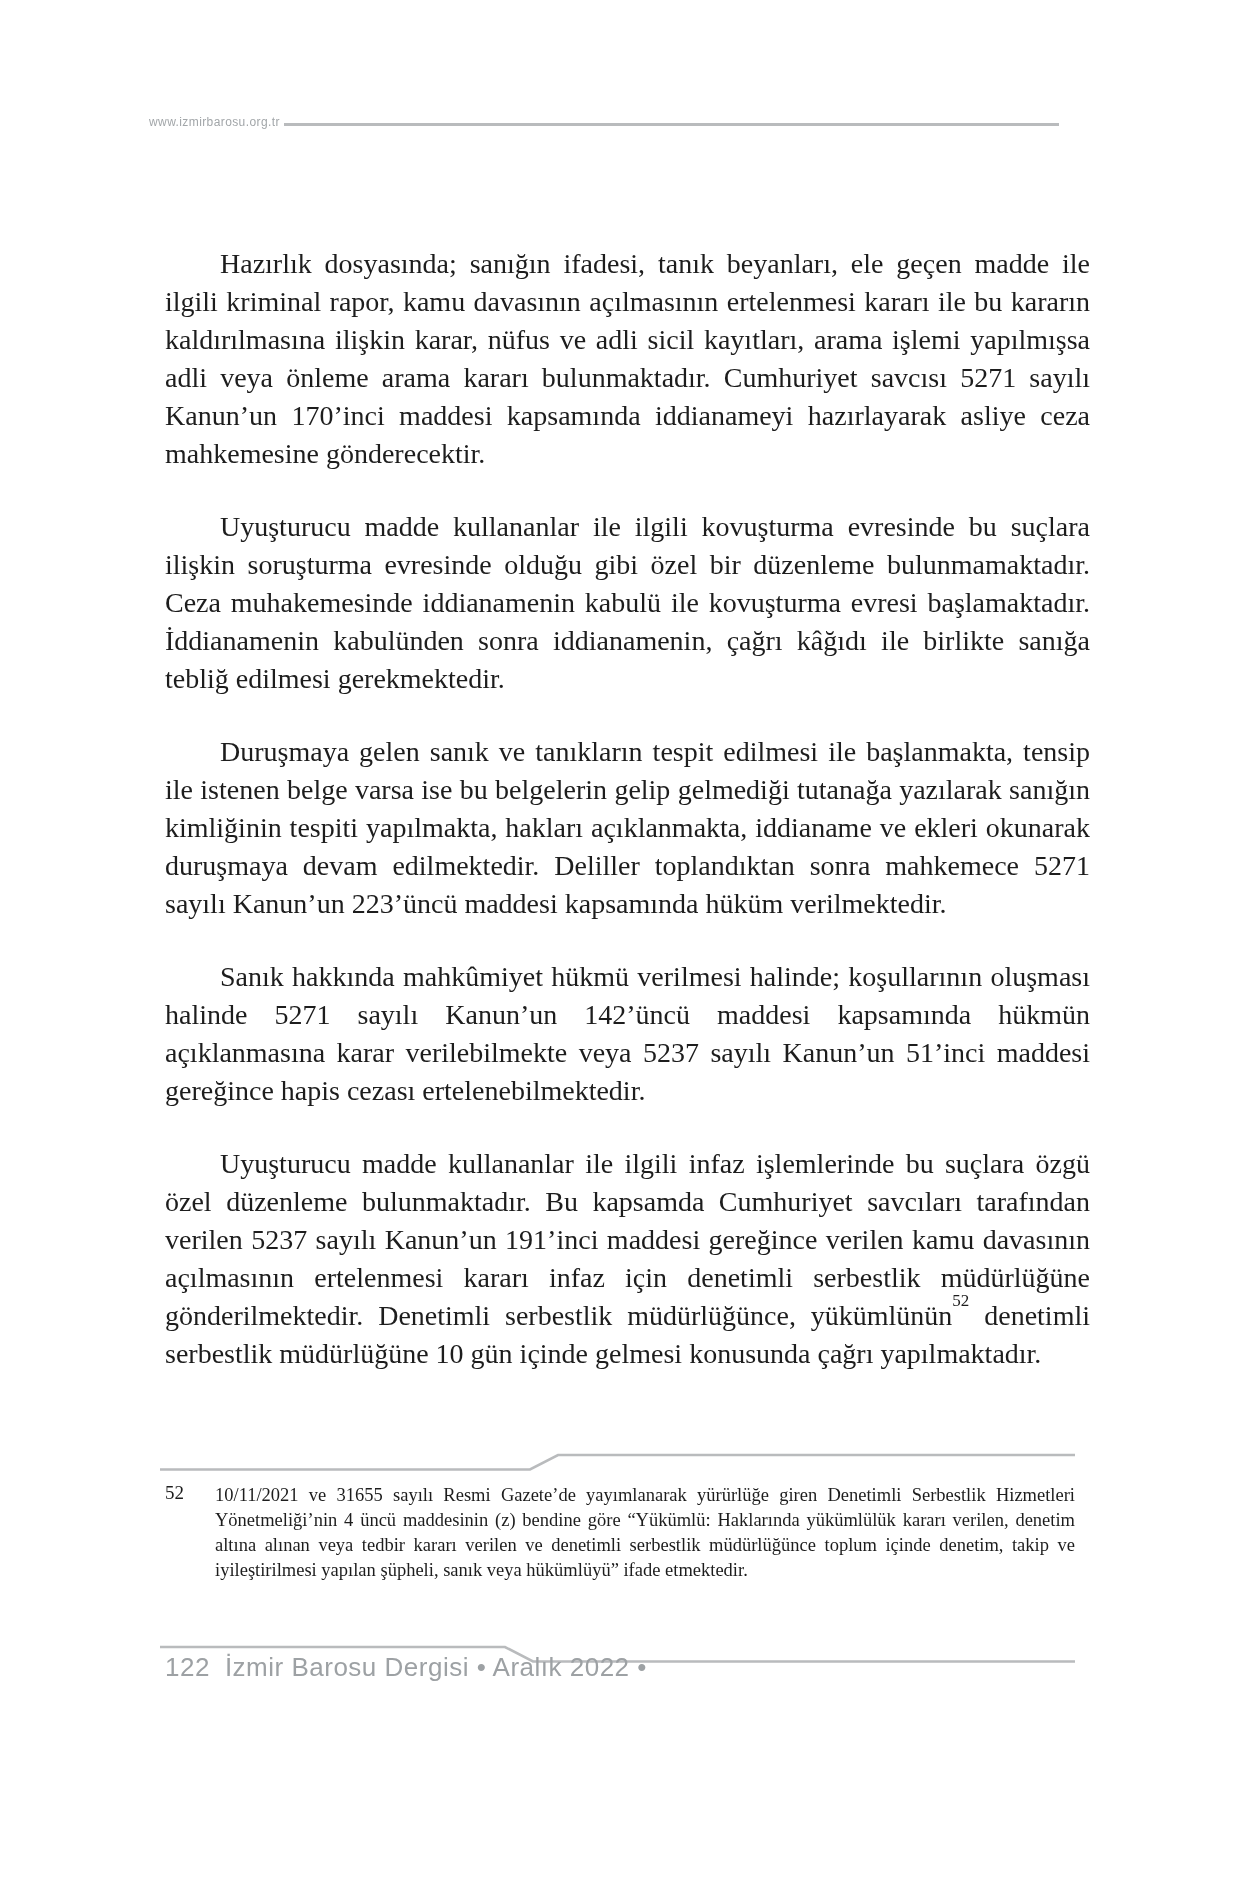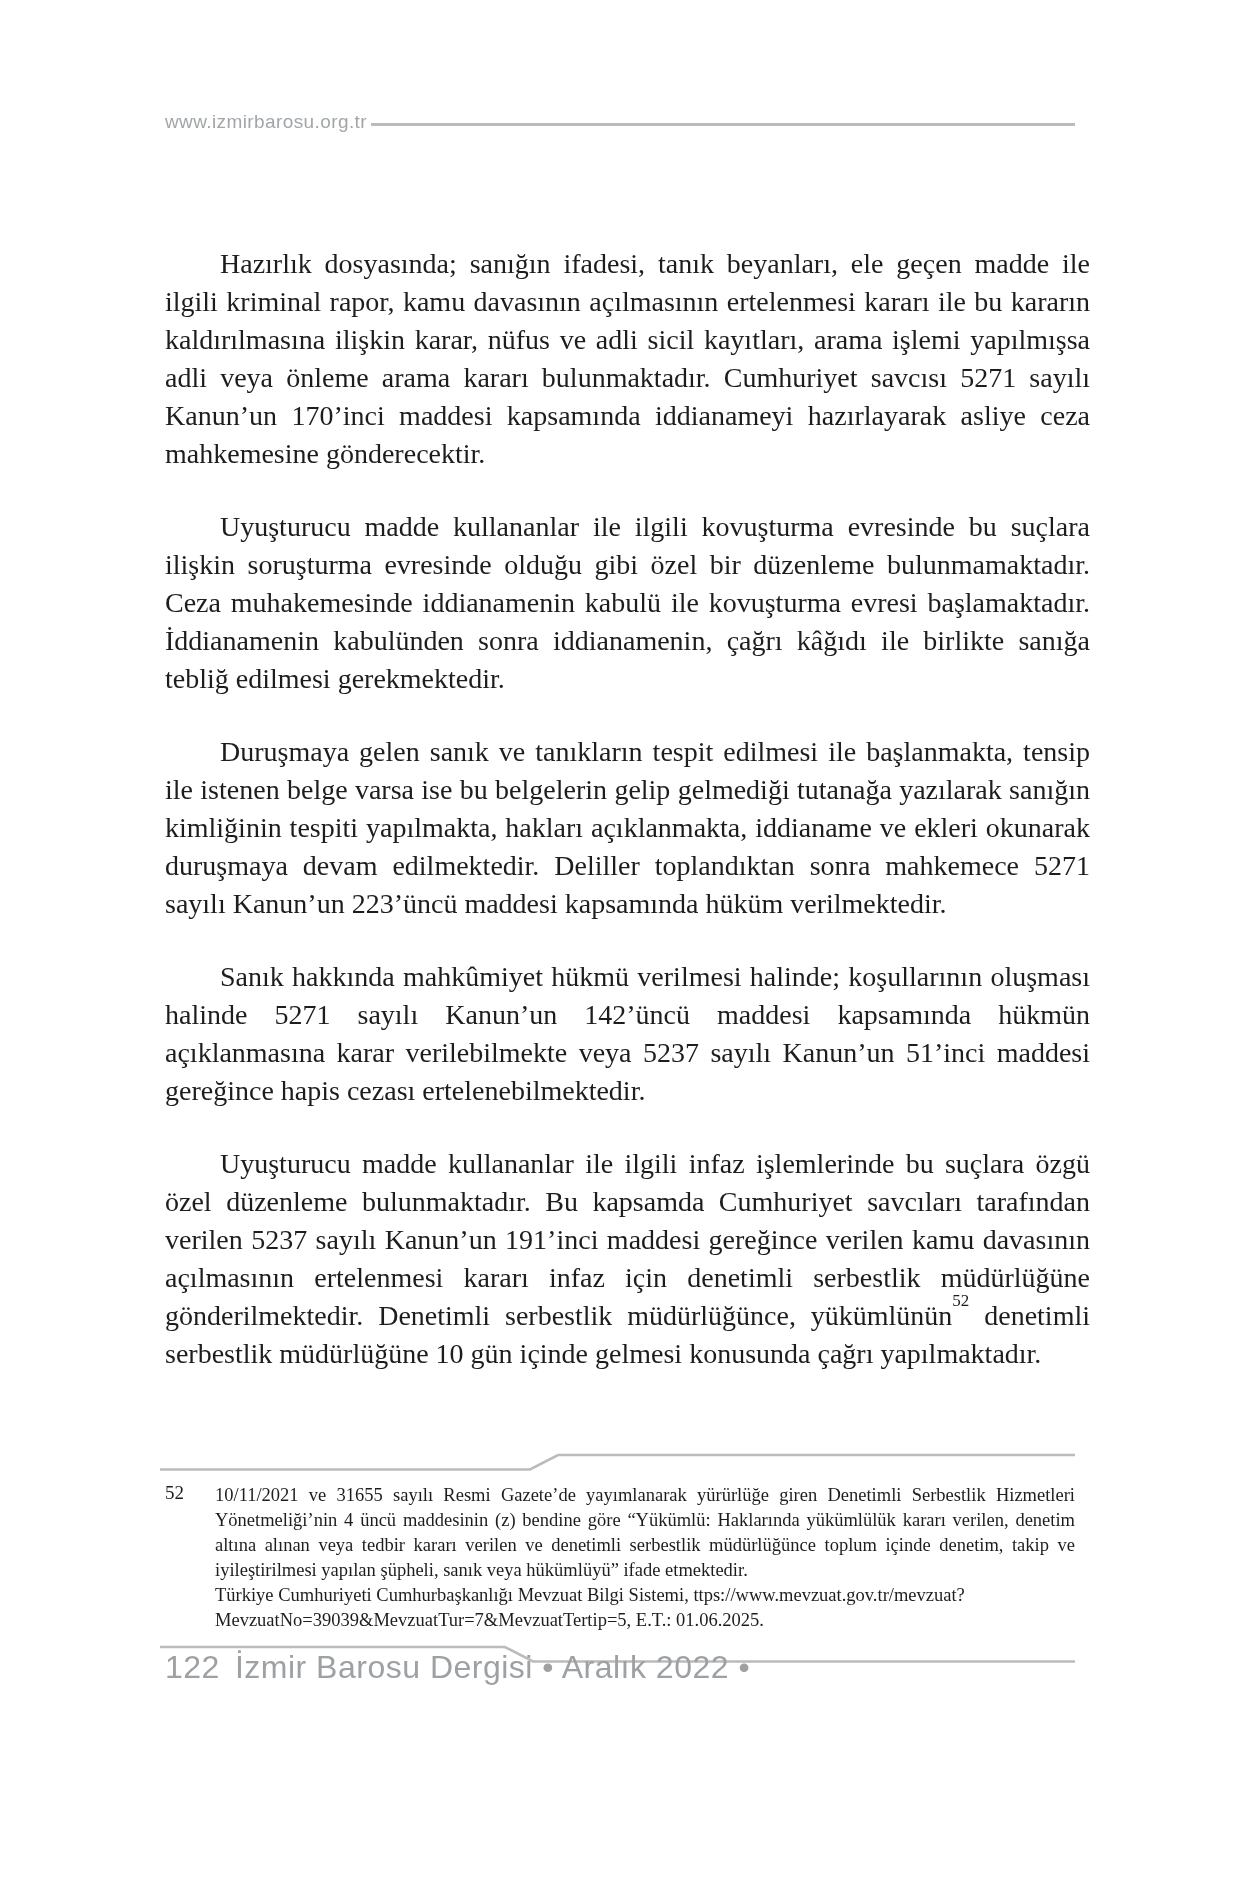--- a/index.html
+++ b/index.html
@@ -7,24 +7,24 @@
     position:relative;
     width:1260px;height:1890px;
     background:#ffffff;
     font-family:"Liberation Serif", serif;
     color:#1d1d1d;
     overflow:hidden;
     margin:0 auto;
   }
   
   .hdr{
-    position:absolute;left:165px;top:110px;width:910px;height:24px;
+    position:absolute;left:149px;top:110px;width:910px;height:24px;
     display:flex;align-items:center;gap:4px;
     font-family:"Liberation Sans", sans-serif;
-    font-size:19px;letter-spacing:.4px;color:#a2a6a9;
+    font-size:12px;letter-spacing:.4px;color:#a2a6a9;
   }
   .hdr-rule{flex:1;height:3px;background:#b9bbbd;margin-top:4px;}
   
   .bodytext{
     position:absolute;left:165px;top:245px;width:925px;
     font-size:28px;line-height:38px;
     text-align:justify;
   }
   .bodytext p{margin:0 0 35px 0;text-indent:55px;}
   .bodytext p:last-child{margin-bottom:0;}
@@ -42,21 +42,21 @@
   }
   .fn-marker{font-size:19px;position:relative;top:-3px;}
   .fn-text span{display:inline;}
   .fn-text .fn-line2{display:block;text-align:left;}
   
   .ftr-divider{position:absolute;left:160px;top:1643px;}
   .ftr{
     position:absolute;left:165px;top:1652px;height:30px;
     display:flex;align-items:center;gap:15px;
     font-family:"Liberation Sans", sans-serif;
-    font-size:32px;letter-spacing:.5px;color:#9da1a4;
+    font-size:26px;letter-spacing:.5px;color:#9da1a4;
     white-space:nowrap;
   }
 </style>
 </head>
 <body>
 
 <div class="page">
 
   <div class="hdr">
     <span>www.izmirbarosu.org.tr</span>
@@ -72,21 +72,20 @@
   </div>
 
   <svg class="fn-divider" width="916" height="22">
     <polyline points="0,18.5 370,18.5 398,4 915,4" fill="none" stroke="#b9bbbd" stroke-width="2.6"></polyline>
   </svg>
 
   <div class="footnote">
     <span class="fn-marker">52</span>
     <div class="fn-text">
       <span>10/11/2021 ve 31655 sayılı Resmi Gazete’de yayımlanarak yürürlüğe giren Denetimli Serbestlik Hizmetleri Yönetmeliği’nin 4 üncü maddesinin (z) bendine göre “Yükümlü: Haklarında yükümlülük kararı verilen, denetim altına alınan veya tedbir kararı verilen ve denetimli serbestlik müdürlüğünce toplum içinde denetim, takip ve iyileştirilmesi yapılan şüpheli, sanık veya hükümlüyü” ifade etmektedir.</span>
-      <span class="fn-line2">Türkiye Cumhuriyeti Cumhurbaşkanlığı Mevzuat Bilgi Sistemi, ttps://www.mevzuat.gov.tr/mevzuat?MevzuatNo=39039&amp;MevzuatTur=7&amp;MevzuatTertip=5, E.T.: 01.06.2025.</span>
     </div>
   </div>
 
   <svg class="ftr-divider" width="916" height="22">
     <polyline points="0,4 345,4 373,18.5 915,18.5" fill="none" stroke="#b9bbbd" stroke-width="2.6"></polyline>
   </svg>
 
   <div class="ftr">
     <span>122</span>
     <span>İzmir Barosu Dergisi • Aralık 2022 •</span>

